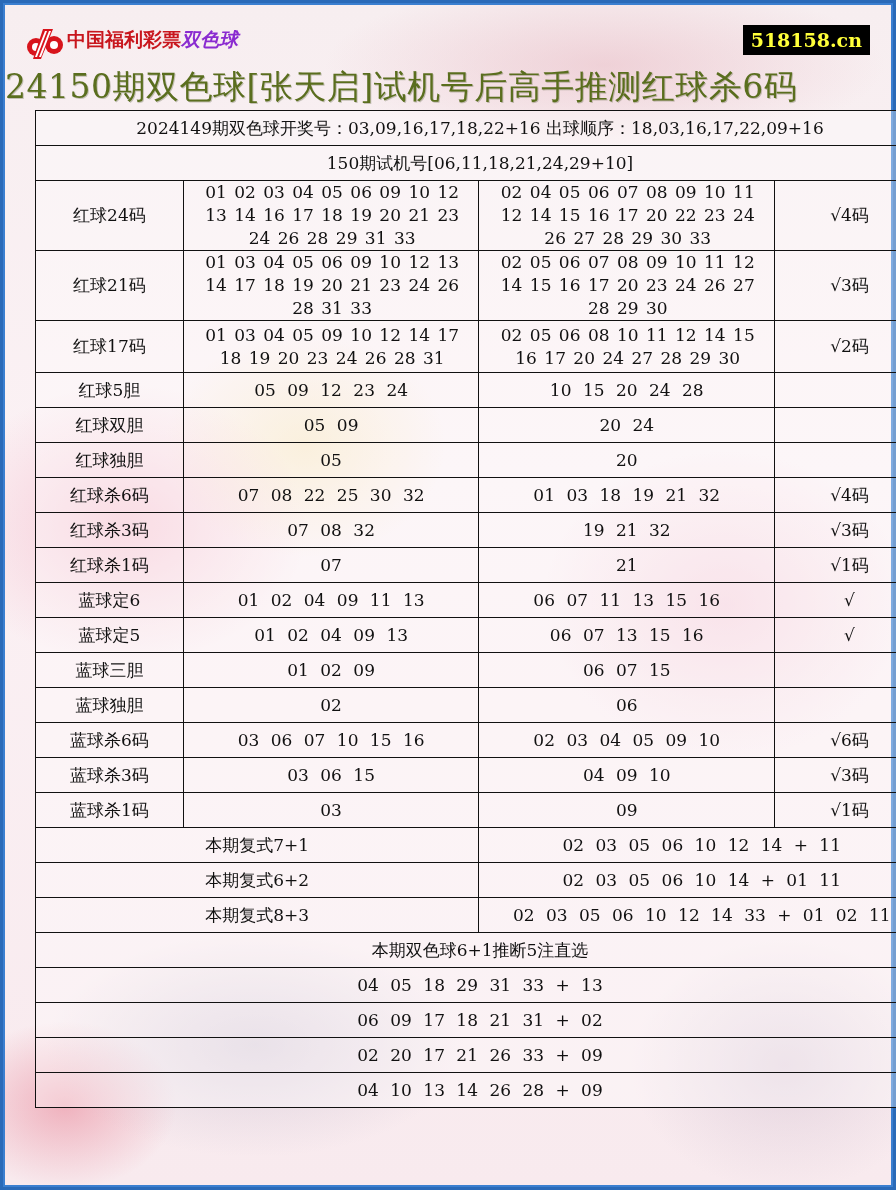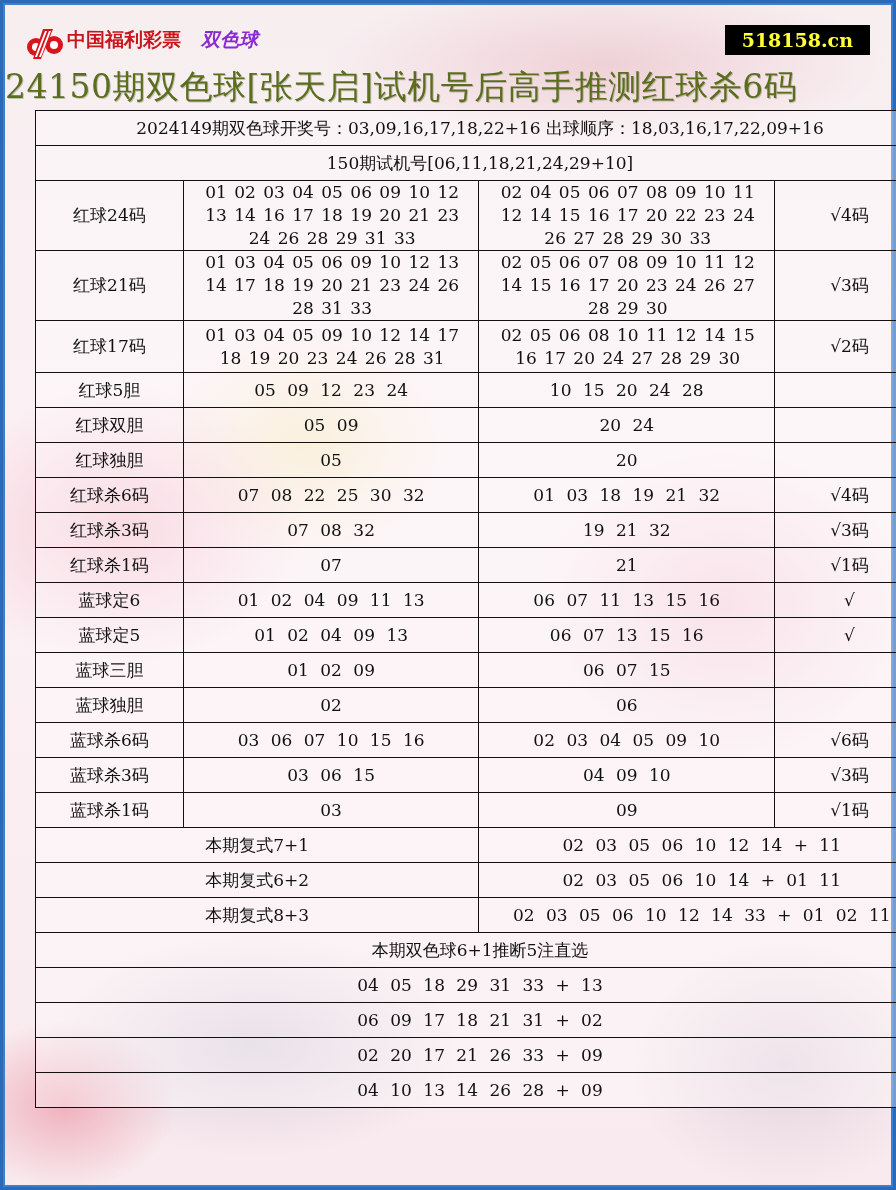--- a/index.html
+++ b/index.html
@@ -31,28 +31,27 @@
     width: 44px; height: 34px; position: relative;
   }
   .logo-text {
     font-family: "DejaVu Sans", "Liberation Sans", sans-serif;
     font-weight: bold; font-size: 19px; color: #c8161d; letter-spacing: 0px;
   }
   .logo-sub {
     font-family: "DejaVu Sans", "Liberation Sans", sans-serif;
     font-weight: bold; font-style: italic; font-size: 19px;
     color: #8a2bd0;
-    margin-left: 20px;
   }
   .site-badge {
     position: absolute; right: 21px; top: 20px;
     background: #000; color: #ffff3a;
     font-family: "DejaVu Serif", "Liberation Serif", serif;
     font-weight: bold; font-size: 19px;
-    padding: 4px 17px; line-height: 22px;
+    padding: 4px 8px; line-height: 22px;
   }
   .page-title {
     position: absolute; left: 0; right: 0; top: 60px;
     font-family: "DejaVu Serif", "Liberation Serif", serif;
     font-size: 33px; color: #5a6e1e;
     letter-spacing: 0.5px;
     text-shadow: 1px 1px 0 rgba(40,50,0,0.25);
   }
   table.grid {
     position: absolute; left: 30px; top: 105px;

